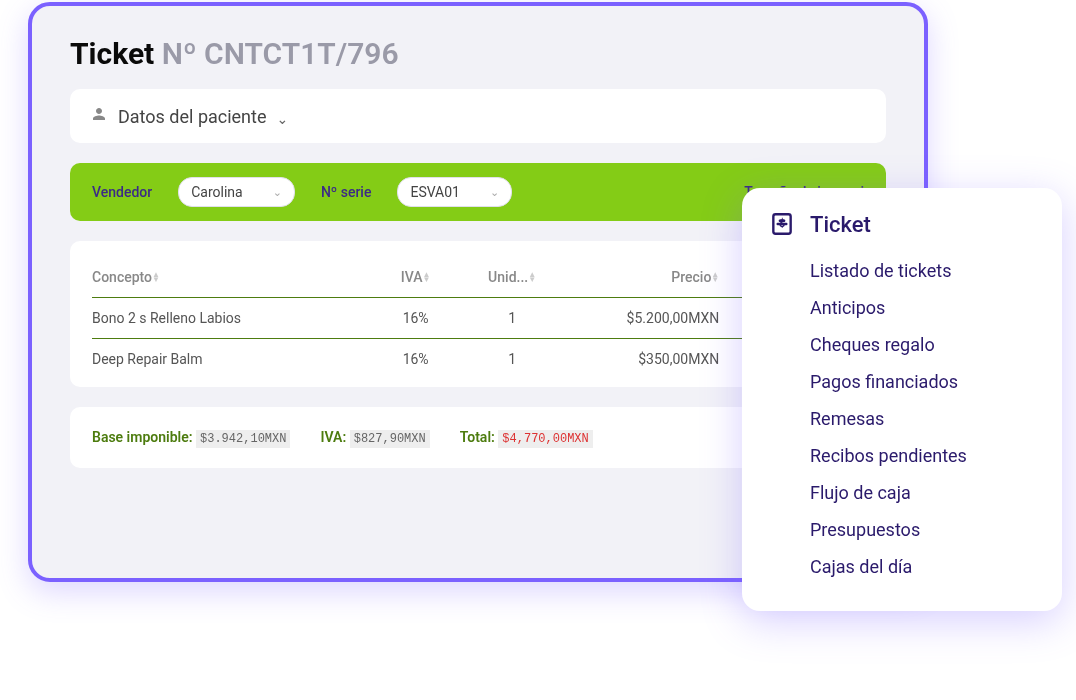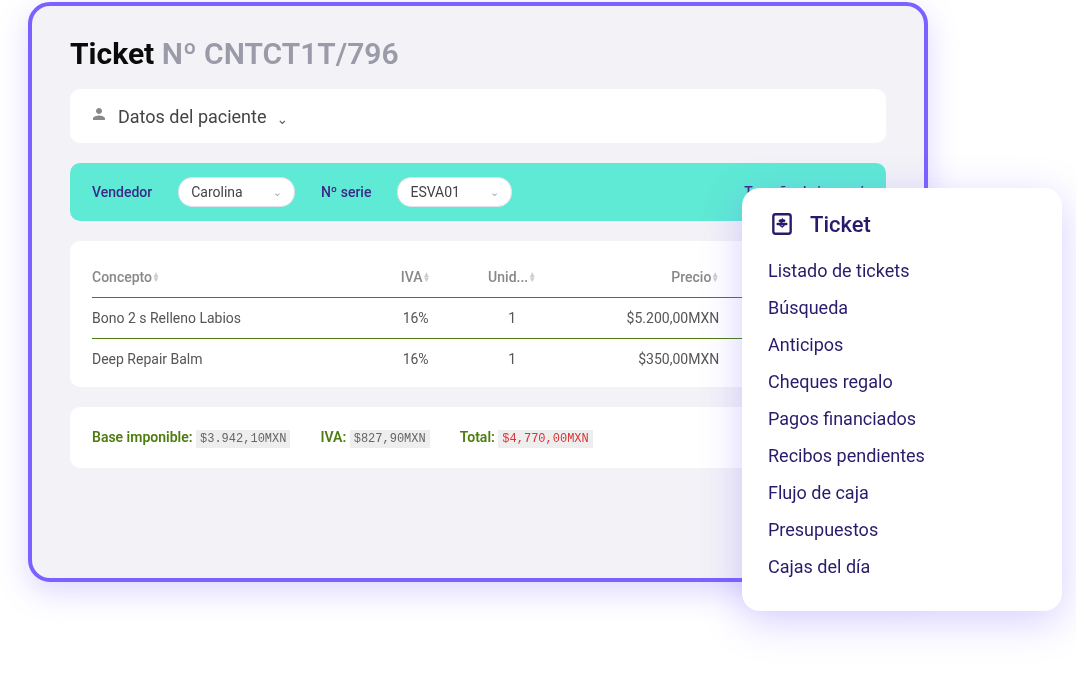--- a/index.html
+++ b/index.html
@@ -45,21 +45,21 @@
       margin-bottom: 20px;
       cursor: pointer;
     }
     .patient-row .person-icon svg {
       width: 18px;
       height: 18px;
       fill: #888;
     }
     .chevron { font-size: 14px; color: #666; }
     .controls-row {
-      background: #5eead4;
+      background: #84cc16;
       border-radius: 10px;
       padding: 14px 22px;
       display: flex;
       align-items: center;
       gap: 26px;
       margin-bottom: 20px;
       font-size: 14px;
       color: #3b2a87;
     }
     .ctrl-label { color: #3b2a87; font-weight: 500; }
@@ -149,20 +149,21 @@
       justify-content: center;
     }
     .menu-header .ticket-icon svg { width: 26px; height: 26px; }
     .menu-title {
       font-size: 22px;
       color: #2a1a6b;
       font-weight: 500;
     }
     .menu-list {
       list-style: none;
+      margin-left: 42px;
     }
     .menu-list li {
       font-size: 18px;
       color: #2a1a6b;
       padding: 8px 0;
       cursor: pointer;
     }
   </style>
 </head>
 <body>
@@ -273,22 +274,22 @@
       <svg viewBox="0 0 24 24" fill="none" stroke="#2a1a6b" stroke-width="2.2" stroke-linejoin="round">
         <rect x="4" y="3" width="16" height="18" rx="2"></rect>
         <path d="M8 12h8M12 9v0M10 9h4" stroke-linecap="round"></path>
         <text x="12" y="15" font-size="10" font-weight="bold" fill="#2a1a6b" text-anchor="middle" stroke="none">$</text>
       </svg>
     </span>
     <span class="menu-title">Ticket</span>
   </div>
   <ul class="menu-list">
     <li>Listado de tickets</li>
-    <li>Búsqueda</li>
     <li>Anticipos</li>
     <li>Cheques regalo</li>
     <li>Pagos financiados</li>
+    <li>Remesas</li>
     <li>Recibos pendientes</li>
     <li>Flujo de caja</li>
     <li>Presupuestos</li>
     <li>Cajas del día</li>
   </ul>
 </div>
 
 </body></html>

